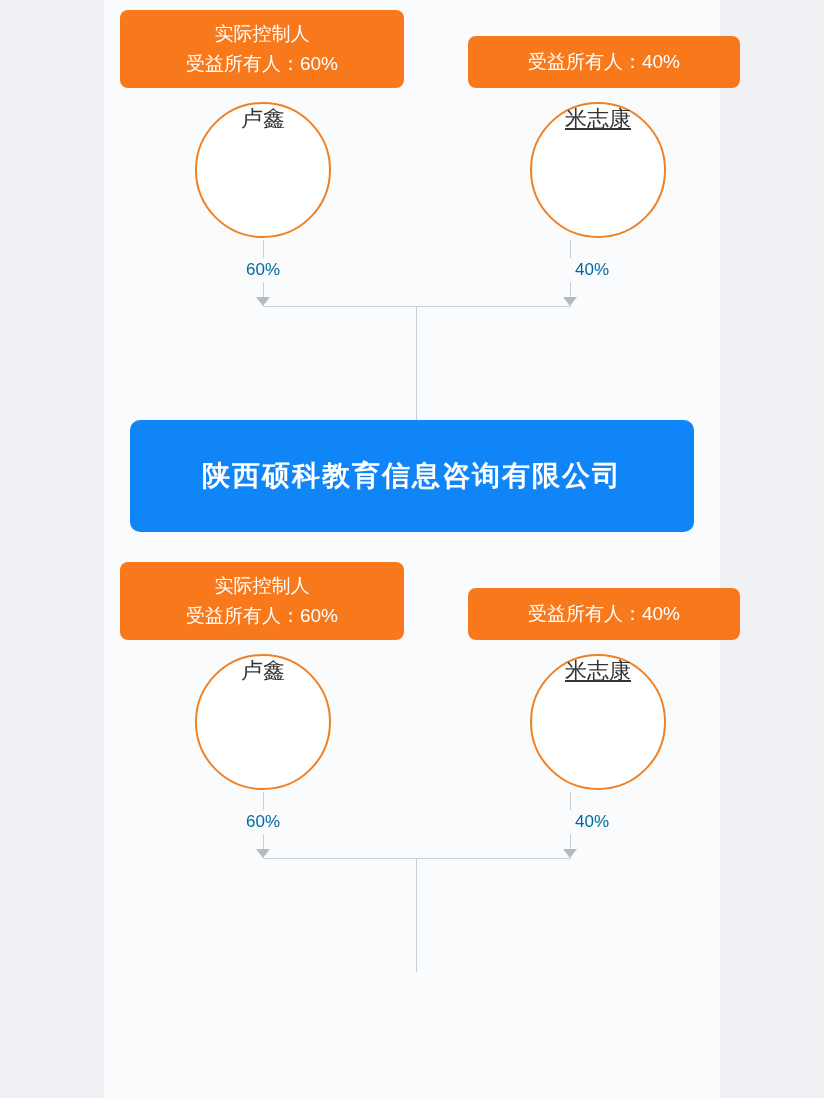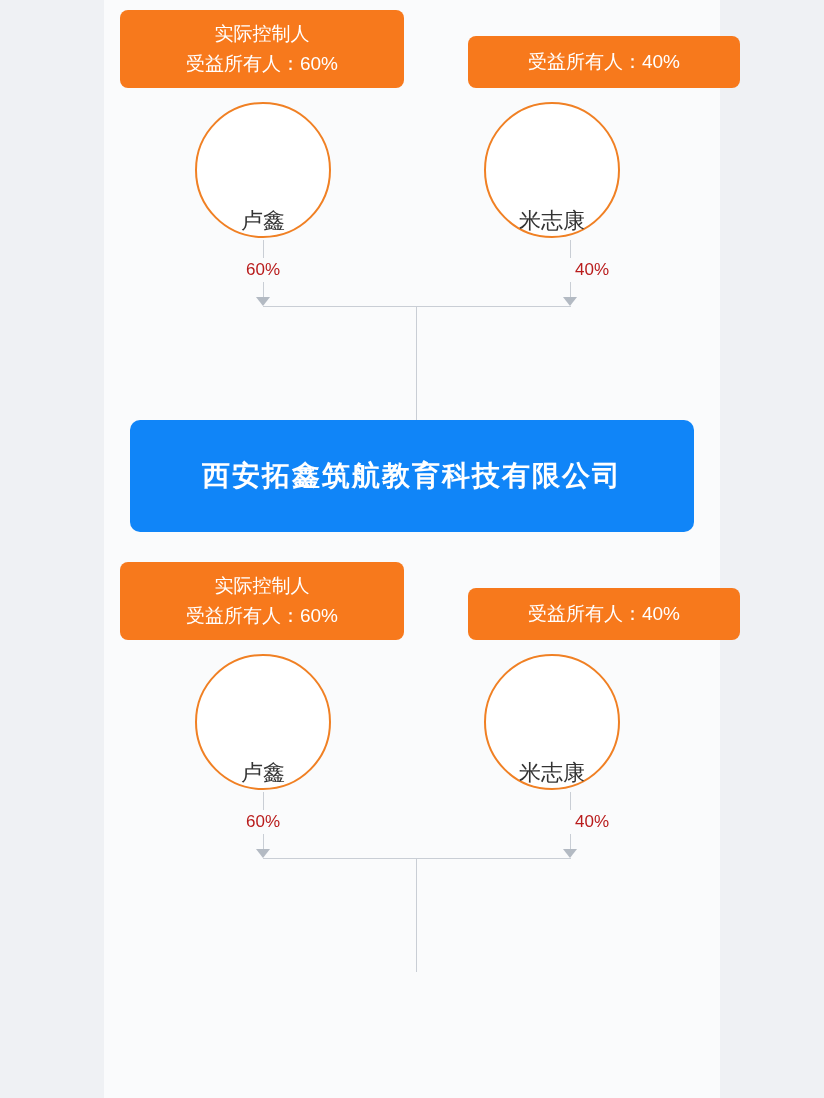--- a/index.html
+++ b/index.html
@@ -43,41 +43,41 @@
 
   .circle{
     position:absolute;
     top:102px;
     width:136px; height:136px;
     border-radius:50%;
     background:#ffffff;
     border:2px solid #F08024;
     box-sizing:border-box;
     display:flex;
-    align-items:flex-end;
+    align-items:flex-start;
     justify-content:center;
     font-size:22px;
     color:#333333;
     cursor:pointer;
   }
   .circle-a{left:195px;}
-  .circle-b{left:484px;}
+  .circle-b{left:530px;text-decoration:underline;}
 
   .vline{position:absolute; width:1px; background:#c9ced5;}
   .vline-a{left:263px; top:240px; height:58px;}
   .vline-b{left:570px; top:240px; height:58px;}
   .vline-mid{left:416px; top:306px; height:114px;}
   .hline{position:absolute; left:263px; top:306px; width:308px; height:1px; background:#c9ced5;}
 
   .pct{
     position:absolute;
     top:258px;
     width:136px;
     text-align:center;
-    color:#b91c1c;
+    color:#0369a1;
     font-size:17px;
     background:#fafbfc;
     padding:2px 0;
   }
   .pct-a{left:195px;}
   .pct-b{left:524px;}
 
   .arrow{
     position:absolute;
     top:297px;
@@ -133,21 +133,21 @@
       <span>卢鑫</span>
     </div>
     <div class="circle circle-b">
       <span>米志康</span>
     </div>
 
     <span class="pct pct-a">60%</span>
     <span class="pct pct-b">40%</span>
 
     <div class="company-box">
-      <span>西安拓鑫筑航教育科技有限公司</span>
+      <span>陕西硕科教育信息咨询有限公司</span>
     </div>
   </section>
 
   <section class="diagram d2">
     <div class="badge badge-a">
       <div>实际控制人</div>
       <div>受益所有人：60%</div>
     </div>
     <div class="badge badge-b">
       <div>受益所有人：40%</div>

